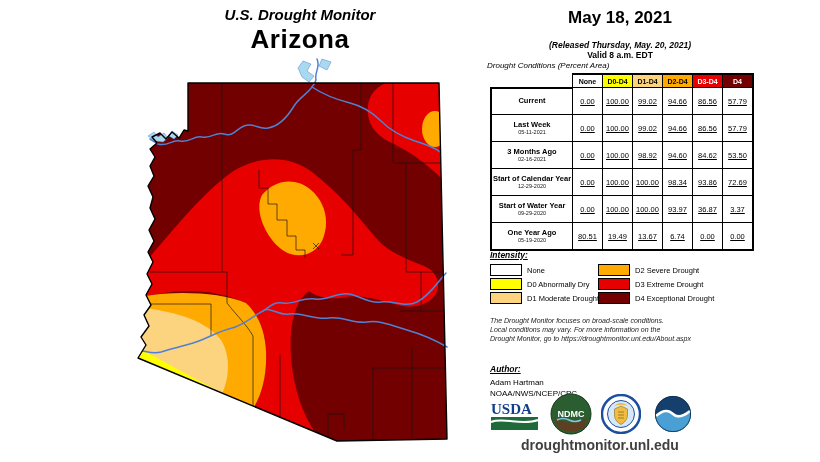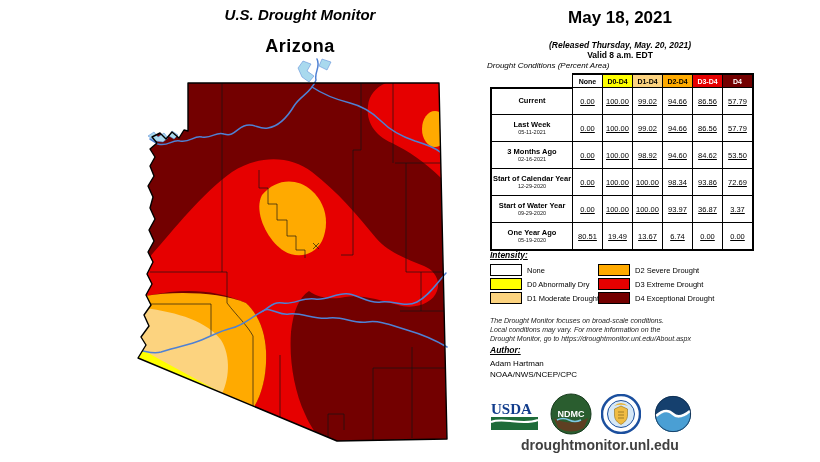--- a/index.html
+++ b/index.html
@@ -2,21 +2,21 @@
 <html style="--none: #ffffff; --d0: #ffff00; --d1: #fcd37f; --d2: #ffaa00; --d3: #e60000; --d4: #730000; --river: #4f81d4; --lake: #a9d9ee;"><head>
 <meta charset="utf-8">
 <style>
   html,body{margin:0;padding:0;background:#fff;}
   #stage{position:relative;width:820px;height:462px;background:#fff;overflow:hidden;
          font-family:"Liberation Sans",sans-serif;color:#000;}
 
   
   .map-title{position:absolute;left:110px;top:6px;width:380px;text-align:center;}
   .map-title .t1{font-size:15px;font-weight:bold;font-style:italic;}
-  .map-title .t2{font-size:18px;font-weight:bold;letter-spacing:.5px;margin-top:13px;}
+  .map-title .t2{font-size:26px;font-weight:bold;letter-spacing:.5px;margin-top:1px;}
 
   .date-block{position:absolute;left:487px;top:8px;width:266px;text-align:center;line-height:1.15;}
   .date-block .d1{font-size:17px;font-weight:bold;}
   .date-block .d2{font-size:8.5px;font-weight:bold;font-style:italic;margin-top:13px;}
   .date-block .d3{font-size:8.5px;font-weight:bold;margin-top:1px;}
 
   .tbl-caption{position:absolute;left:487px;top:61px;width:266px;text-align:left;
                font-size:8px;font-style:italic;}
 
   
@@ -37,21 +37,21 @@
   
   .legend{position:absolute;left:490px;top:250px;width:262px;}
   .legend .lt{font-size:8.5px;font-style:italic;font-weight:bold;text-decoration:underline;margin-bottom:3px;}
   .legend .grid{display:grid;grid-template-columns:108px 1fr;grid-template-rows:repeat(3,14px);grid-auto-flow:column;}
   .li{display:flex;align-items:center;}
   .sw{width:30px;height:10px;border:1px solid #000;margin-right:5px;flex:0 0 auto;}
   .ll{font-size:7.5px;white-space:nowrap;}
 
   
   .note{position:absolute;left:490px;top:316px;font-size:7px;font-style:italic;line-height:9px;color:#222;}
-  .author{position:absolute;left:490px;top:345px;line-height:11px;}
+  .author{position:absolute;left:490px;top:364px;line-height:11px;}
   .author .ah{font-size:8.5px;font-style:italic;font-weight:bold;text-decoration:underline;margin-bottom:2px;}
   .author .an,.author .ao{font-size:8px;}
 
   
   .logo{position:absolute;}
   .url{position:absolute;left:480px;top:437px;width:240px;text-align:center;
        font-size:14px;font-weight:bold;color:#404040;text-decoration:none;}
 
   
   #az-map{position:absolute;left:100px;top:55px;} .f-d0{fill:var(--d0);} .f-d1{fill:var(--d1);}

